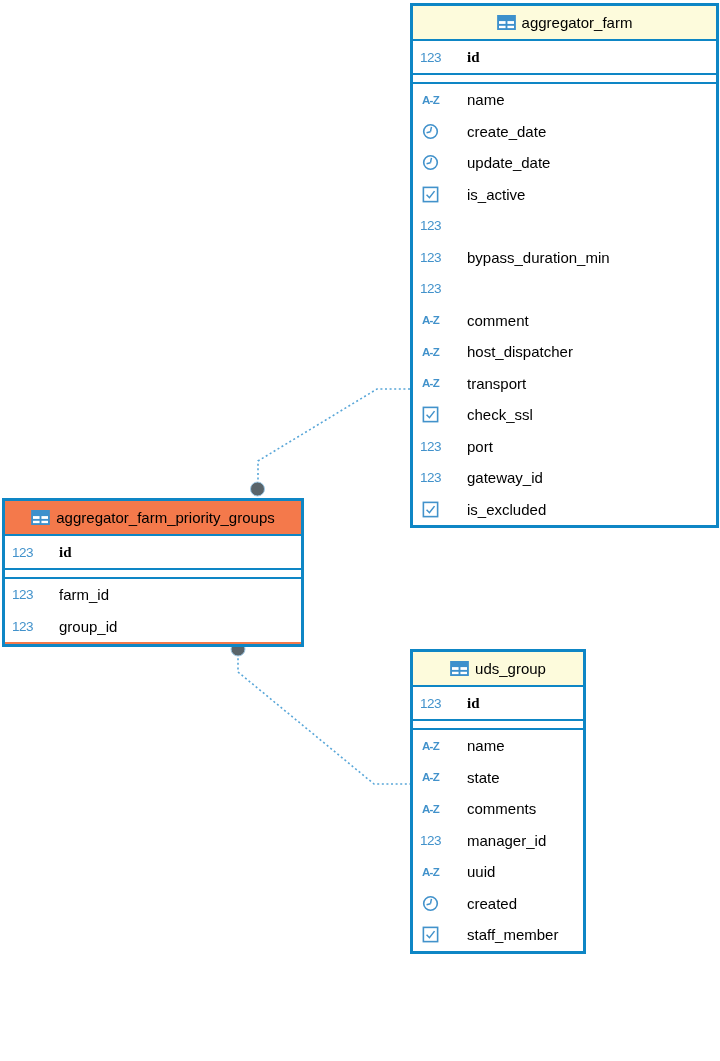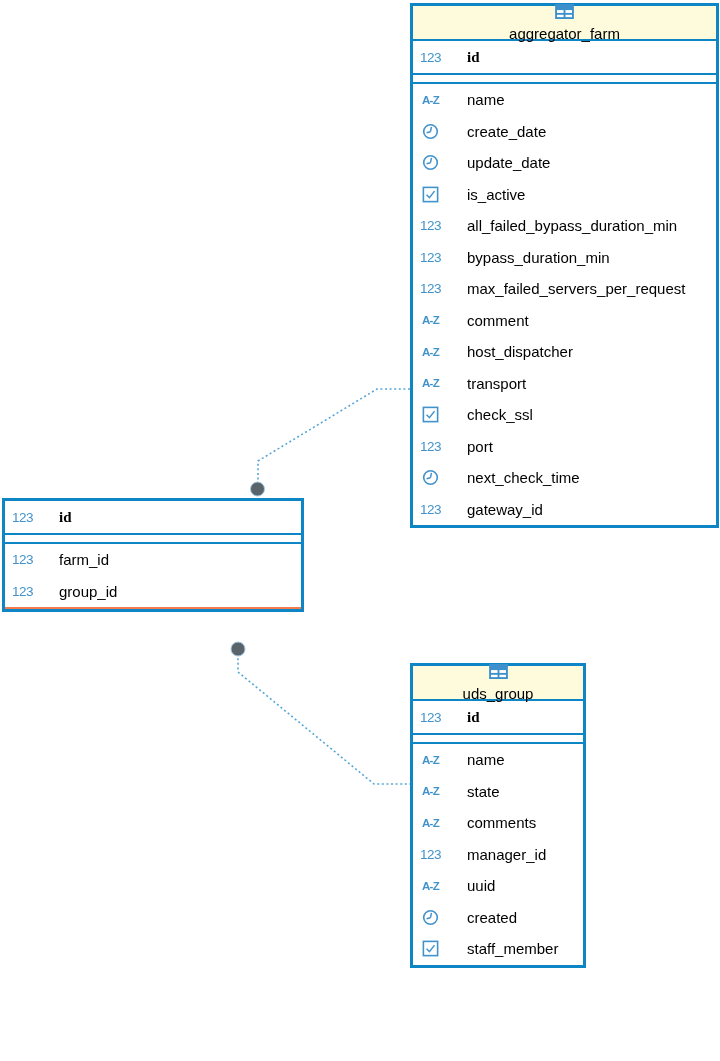--- a/index.html
+++ b/index.html
@@ -44,21 +44,20 @@
     height: 33px;
     display: flex;
     align-items: center;
     justify-content: center;
     gap: 6px;
     background: var(--header_cream);
     border-bottom: 2px solid var(--border_blue);
     font-size: 15px;
     padding: 0 12px;
     white-space: nowrap;
-    flex-direction: column;
   }
   .table.selected .header { background: var(--header_orange); }
   .table.selected .section.cols { border-bottom: 2px solid var(--header_orange); }
   .section.keys { border-bottom: 2px solid var(--border_blue); }
   .section.cols { border-top: 2px solid var(--border_blue); margin-top: 7px; }
   .row {
     height: 31.5px;
     display: flex;
     align-items: center;
     padding-left: 5px;
@@ -143,29 +142,27 @@
           <span class="ticon">
             <svg width="17" height="17" viewBox="0 0 16 16">
               <rect x="1.3" y="1.3" width="13.4" height="13.4" fill="none" stroke="currentColor" stroke-width="1.5"></rect>
               <path d="M4.3 8.2 L7 11 L11.8 4.8" fill="none" stroke="currentColor" stroke-width="1.4"></path>
             </svg>
           </span>
           <span class="col-name">is_active</span>
         </div>
         <div class="row">
           <span class="ticon t-num">123</span>
-          <span class="col-name">all_failed_bypass_duration_min</span>
         </div>
         <div class="row">
           <span class="ticon t-num">123</span>
           <span class="col-name">bypass_duration_min</span>
         </div>
         <div class="row">
           <span class="ticon t-num">123</span>
-          <span class="col-name">max_failed_servers_per_request</span>
         </div>
         <div class="row">
           <span class="ticon t-az">A-Z</span>
           <span class="col-name">comment</span>
         </div>
         <div class="row">
           <span class="ticon t-az">A-Z</span>
           <span class="col-name">host_dispatcher</span>
         </div>
         <div class="row">
@@ -179,54 +176,64 @@
               <path d="M4.3 8.2 L7 11 L11.8 4.8" fill="none" stroke="currentColor" stroke-width="1.4"></path>
             </svg>
           </span>
           <span class="col-name">check_ssl</span>
         </div>
         <div class="row">
           <span class="ticon t-num">123</span>
           <span class="col-name">port</span>
         </div>
         <div class="row">
-          <span class="ticon">
-            <svg width="17" height="17" viewBox="0 0 16 16">
-              <circle cx="8" cy="8" r="6.4" fill="none" stroke="currentColor" stroke-width="1.5"></circle>
-              <line x1="8" y1="8.2" x2="8.9" y2="3.6" stroke="currentColor" stroke-width="1.4"></line>
-              <line x1="8" y1="8.2" x2="4.3" y2="9.1" stroke="currentColor" stroke-width="1.4"></line>
-            </svg>
-          </span>
-          <span class="col-name">next_check_time</span>
-        </div>
-        <div class="row">
           <span class="ticon t-num">123</span>
           <span class="col-name">gateway_id</span>
         </div>
+        <div class="row">
+          <span class="ticon">
+            <svg width="17" height="17" viewBox="0 0 16 16">
+              <rect x="1.3" y="1.3" width="13.4" height="13.4" fill="none" stroke="currentColor" stroke-width="1.5"></rect>
+              <path d="M4.3 8.2 L7 11 L11.8 4.8" fill="none" stroke="currentColor" stroke-width="1.4"></path>
+            </svg>
+          </span>
+          <span class="col-name">is_excluded</span>
+        </div>
       </div>
   </div>
     <div class="table selected" style="left: 2px; top: 498px; width: 302px;">
+    <div class="header">
+      <span class="table-icon">
+        <svg width="19" height="15" viewBox="0 0 20 16">
+          <rect x="1" y="1" width="18" height="14" fill="#ffffff" stroke="#3d90cc" stroke-width="2"></rect>
+          <rect x="1" y="1" width="18" height="5.5" fill="#3d90cc"></rect>
+          <line x1="10" y1="1" x2="10" y2="15" stroke="#3d90cc" stroke-width="2"></line>
+          <line x1="1" y1="10.5" x2="19" y2="10.5" stroke="#3d90cc" stroke-width="2"></line>
+        </svg>
+      </span>
+      <span class="title">aggregator_farm_priority_groups</span>
+    </div>
     <div class="section keys">
         <div class="row">
           <span class="ticon t-num">123</span>
           <span class="col-name">id</span>
         </div>
       </div>
     <div class="section cols">
         <div class="row">
           <span class="ticon t-num">123</span>
           <span class="col-name">farm_id</span>
         </div>
         <div class="row">
           <span class="ticon t-num">123</span>
           <span class="col-name">group_id</span>
         </div>
       </div>
   </div>
-    <div class="table" style="left: 410px; top: 663px; width: 176px;">
+    <div class="table" style="left: 410px; top: 649px; width: 176px;">
     <div class="header">
       <span class="table-icon">
         <svg width="19" height="15" viewBox="0 0 20 16">
           <rect x="1" y="1" width="18" height="14" fill="#ffffff" stroke="#3d90cc" stroke-width="2"></rect>
           <rect x="1" y="1" width="18" height="5.5" fill="#3d90cc"></rect>
           <line x1="10" y1="1" x2="10" y2="15" stroke="#3d90cc" stroke-width="2"></line>
           <line x1="1" y1="10.5" x2="19" y2="10.5" stroke="#3d90cc" stroke-width="2"></line>
         </svg>
       </span>
       <span class="title">uds_group</span>

